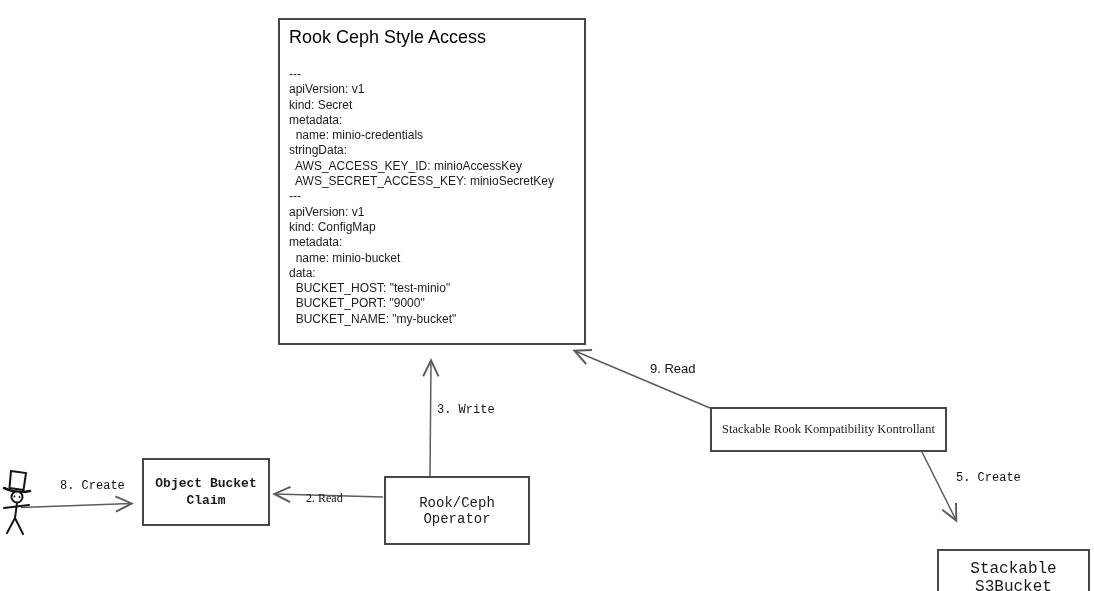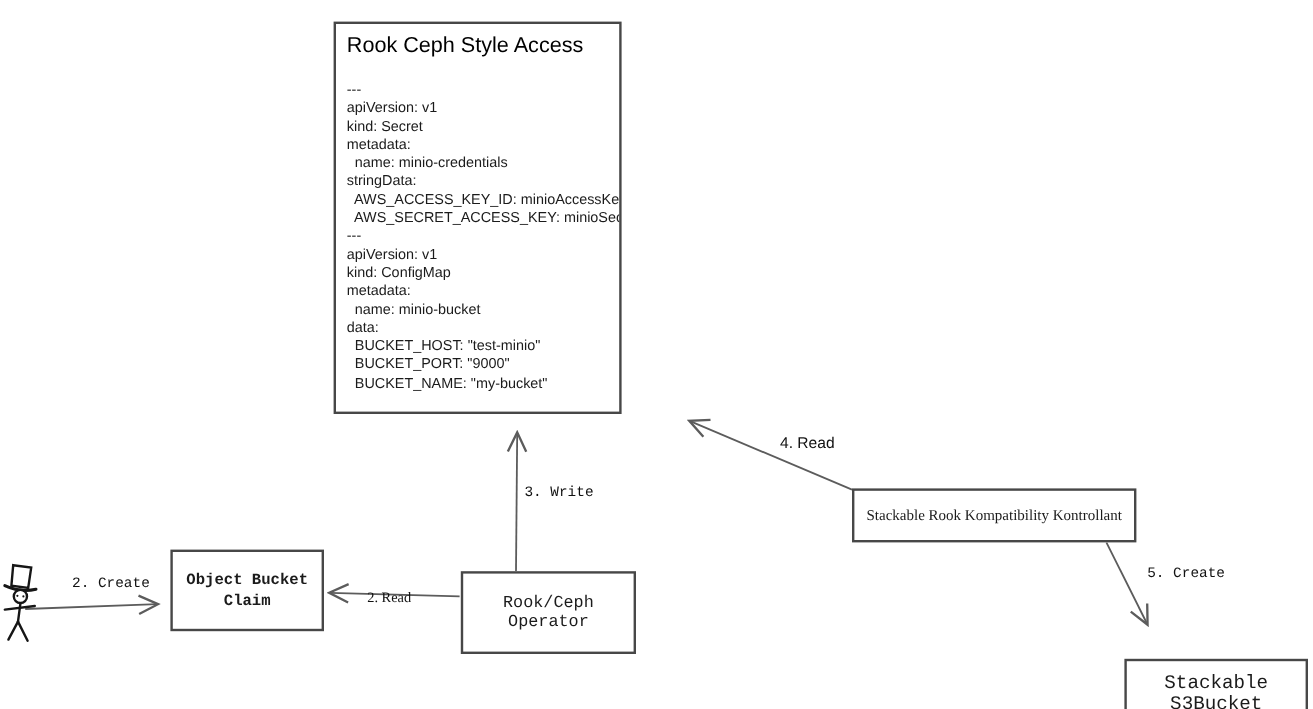--- a/index.html
+++ b/index.html
@@ -35,21 +35,21 @@
     text-align: center;
     font-family: Liberation Serif, serif;
   }
   .mono {
     font-family: "Liberation Mono", "DejaVu Sans Mono", monospace;
   }
   .big-box {
     position: absolute;
     left: 278px;
     top: 18px;
-    width: 240px;
+    width: 308px;
     height: 327px;
     background: #ffffff;
     border: 2px solid #474747;
     box-sizing: border-box;
     padding: 7px 9px;
     overflow: hidden;
   }
   .big-box-title {
     font-size: 18px;
     line-height: 21px;
@@ -161,19 +161,19 @@
   </div>
 
   <div class="node mono node-obc">Object Bucket Claim</div>
 
   <div class="node mono node-operator">Rook/Ceph Operator</div>
 
   <div class="node node-kontrollant">Stackable Rook Kompatibility Kontrollant</div>
 
   <div class="node mono node-s3bucket">Stackable S3Bucket</div>
 
-  <div class="edge-label mono lbl-1">2. Create</div>
+  <div class="edge-label mono lbl-1">8. Create</div>
   <div class="edge-label mono lbl-2">2. Read</div>
   <div class="edge-label mono lbl-3">3. Write</div>
-  <div class="edge-label sans lbl-4">4. Read</div>
+  <div class="edge-label sans lbl-4">9. Read</div>
   <div class="edge-label mono lbl-5">5. Create</div>
 
 </div>
 
 </body></html>

